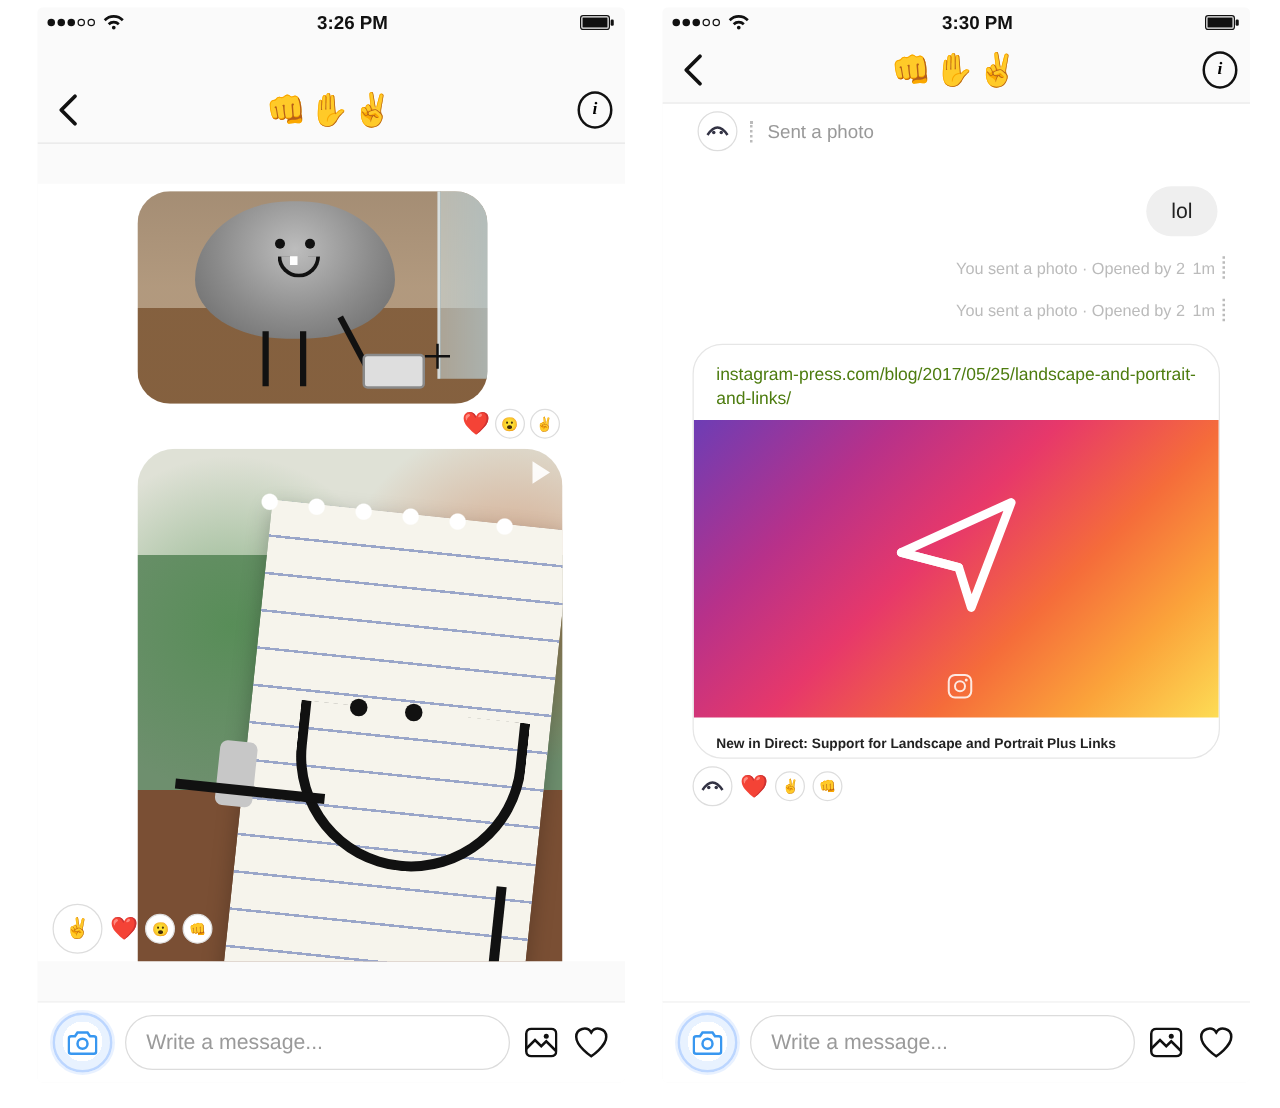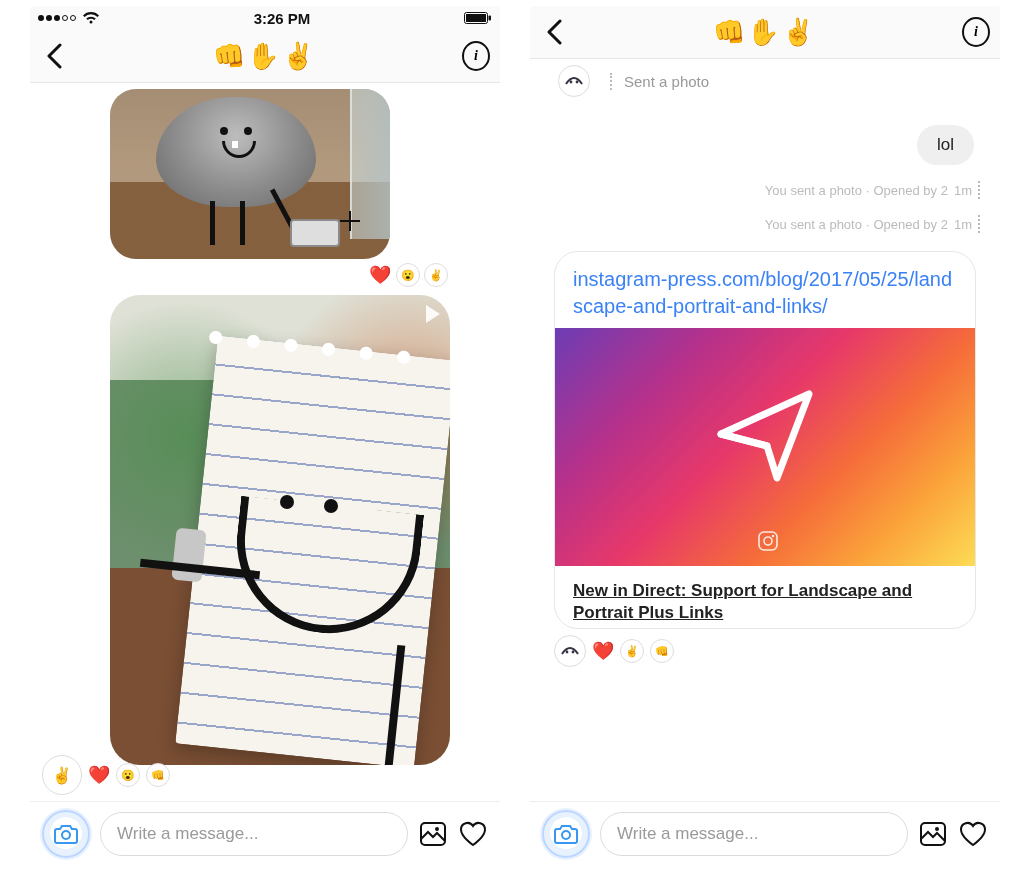--- a/index.html
+++ b/index.html
@@ -21,21 +21,21 @@
     position: absolute;
     top: 6px;
     width: 470px;
     height: 860px;
     background: #fafafa;
     border-radius: 4px;
     overflow: hidden;
     display: flex;
     flex-direction: column;
   }
-  .phone.left  { left: 30px; }
+  .phone.left  { left: 30px; gap: 32px; }
   .phone.right { left: 530px; }
 
   
   .statusbar {
     height: 24px;
     display: flex;
     align-items: center;
     font-size: 13px;
     color: #111;
     padding: 0 8px;
@@ -211,21 +211,21 @@
     border:1px solid #ddd; overflow:hidden; display:flex; align-items:center; justify-content:center;
   }
 
   
   .rp-top { position:relative; height:100%; }
   .rp-username {
     font-size:13px; color:#999;
     margin:0 0 4px 64px;
   }
   .rp-sent-photo {
-    display:flex; align-items:center; gap:20px; margin-left:16px;
+    display:flex; align-items:center; gap:10px; margin-left:16px;
   }
   .rp-avatar {
     width:30px; height:30px; border-radius:50%; background:#fff;
     border:1px solid #ddd; display:flex; align-items:center; justify-content:center;
   }
   .rp-sent-label {
     color:#999; font-size:15px;
     border-left:2px dotted #bbb;
     padding-left:12px;
   }
@@ -249,34 +249,34 @@
 
   .link-card {
     margin:18px 12px 0 12px;
     border:1px solid #e6e6e6;
     border-radius:24px;
     overflow:hidden;
     background:#fff;
   }
   .link-url {
     padding:14px 18px 8px 18px;
-    color:#3b82f6;
-    font-size:20px;
+    color:#4d7c0f;
+    font-size:14px;
     line-height:1.35;
     word-break:break-all;
   }
   .link-image {
     height:238px;
     position:relative;
     background: linear-gradient(135deg,
       #6d3db5 0%, #b7318a 25%, #e7386a 45%, #f56c3a 65%, #fba33a 82%, #fddc55 100%);
   }
   .link-title {
     padding:14px 18px 4px 18px;
-    font-size:17px; font-weight:700; color:#222; line-height:1.3;text-decoration:underline;
+    font-size:11px; font-weight:700; color:#222; line-height:1.3;
   }
   .link-desc {
     padding:0 18px 14px 18px;
     font-size:15px; color:#9a9a9a; line-height:1.35;
   }
 
   .rp-bottom-reactions {
     display:flex; gap:6px; align-items:center;
     margin:6px 0 0 12px;
   }
@@ -418,20 +418,46 @@
     <div class="comp-icon">
       <svg width="28" height="26" viewBox="0 0 28 26">
             <path d="M14 24S2 16 2 8.5A6.5 6.5 0 0114 5a6.5 6.5 0 0112 3.5C26 16 14 24 14 24z" fill="none" stroke="#111" stroke-width="2"></path>
           </svg>
     </div>
   </div>
 </div>
 
 <div class="phone right">
 
+  <div class="statusbar">
+    <div class="status-left">
+      <span class="dots">
+        <span></span>
+            <span></span>
+            <span></span>
+            <span class="open"></span>
+            <span class="open"></span>
+      </span>
+      <span>
+        <svg width="18" height="14" viewBox="0 0 18 14">
+              <path d="M9 12.5a1.5 1.5 0 110-3 1.5 1.5 0 010 3zM4.2 7.6a7 7 0 019.6 0l-1.5 1.5a5 5 0 00-6.6 0L4.2 7.6zM1 4.4a11 11 0 0116 0L15.5 6a9 9 0 00-13 0L1 4.4z" fill="#111"></path>
+            </svg>
+      </span>
+    </div>
+    <div class="status-center">3:30 PM</div>
+    <div class="status-right">
+      <span>
+        <svg width="28" height="14" viewBox="0 0 28 14">
+              <rect x="0.5" y="1.5" width="23" height="11" rx="2" fill="none" stroke="#111"></rect>
+              <rect x="2" y="3" width="20" height="8" fill="#111"></rect>
+              <rect x="24.5" y="4.5" width="2.5" height="5" rx="1" fill="#111"></rect>
+            </svg>
+      </span>
+    </div>
+  </div>
 
   <div class="navbar">
     <div class="nav-back">
       <svg width="16" height="26" viewBox="0 0 16 26">
             <path d="M14 2 3 13l11 11" stroke="#111" stroke-width="3" fill="none" stroke-linecap="round" stroke-linejoin="round"></path>
           </svg>
     </div>
     <div class="nav-title">👊✋✌️</div>
     <div class="nav-info">
       <span class="circle-i">i</span>

